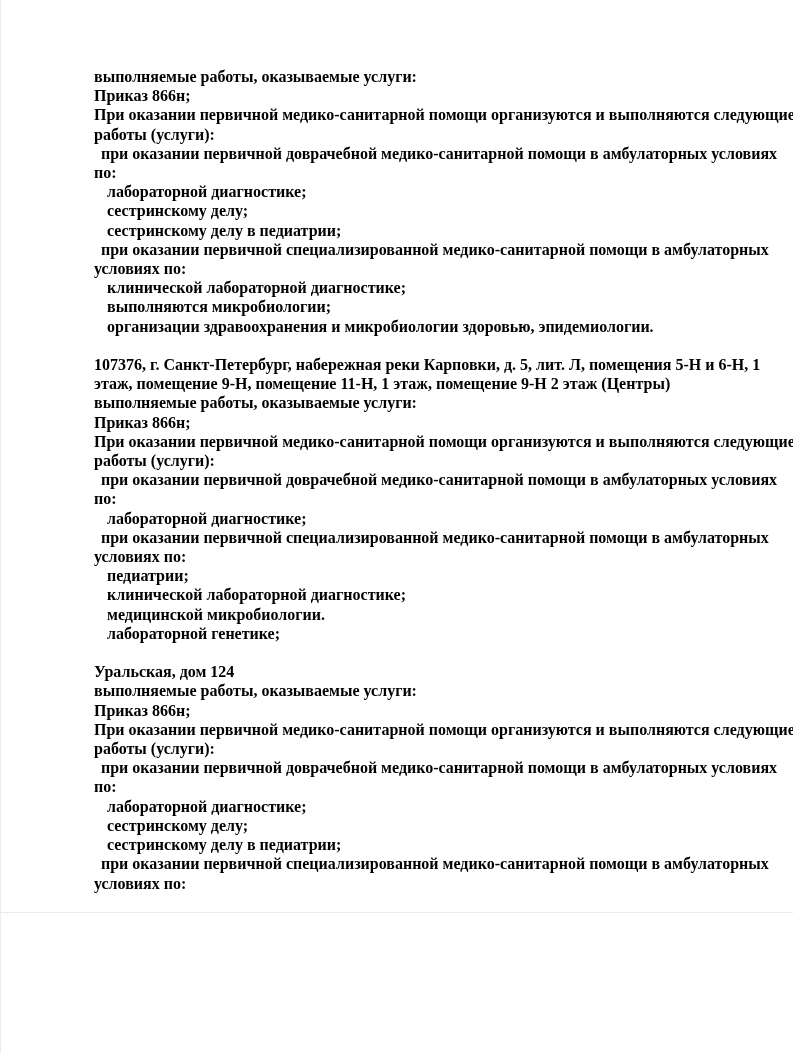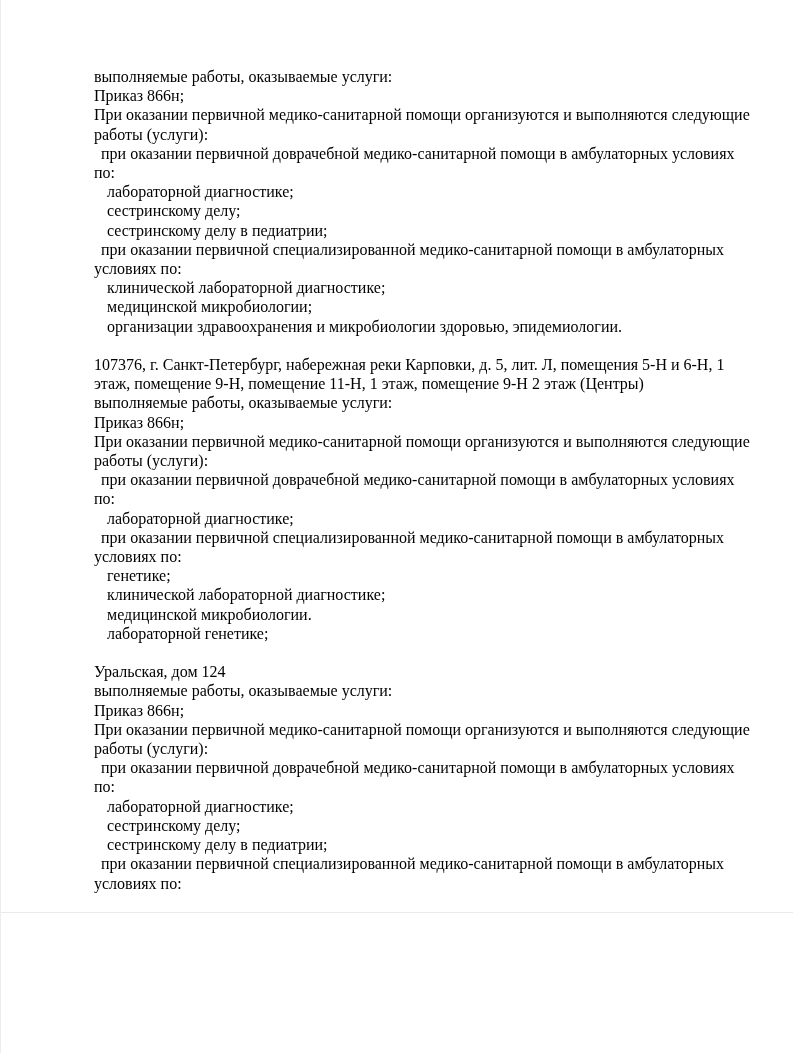--- a/index.html
+++ b/index.html
@@ -15,20 +15,21 @@
     overflow: hidden;
   }
   .page {
     box-sizing: border-box;
     width: 793px;
     height: 1053px;
     padding: 67px 28px 0 93px;
     border-left: 1px solid #ededed;
     background: #ffffff;
     position: relative;
+    font-weight: bold;
   }
   .doc-text {
     font-size: 16px;
     line-height: 19.2px;
   }
   .section {
     margin: 0 0 19.2px 0;
   }
   .line {
     white-space: nowrap;
@@ -55,36 +56,36 @@
         <div class="line indent-0">При оказании первичной медико-санитарной помощи организуются и выполняются следующие</div>
         <div class="line indent-0">работы (услуги):</div>
         <div class="line indent-1">при оказании первичной доврачебной медико-санитарной помощи в амбулаторных условиях</div>
         <div class="line indent-0">по:</div>
         <div class="line indent-2">лабораторной диагностике;</div>
         <div class="line indent-2">сестринскому делу;</div>
         <div class="line indent-2">сестринскому делу в педиатрии;</div>
         <div class="line indent-1">при оказании первичной специализированной медико-санитарной помощи в амбулаторных</div>
         <div class="line indent-0">условиях по:</div>
         <div class="line indent-2">клинической лабораторной диагностике;</div>
-        <div class="line indent-2">медицинской микробиологии;</div>
+        <div class="line indent-2">выполняются микробиологии;</div>
         <div class="line indent-2">организации здравоохранения и микробиологии здоровью, эпидемиологии.</div>
       </div>
       <div class="section">
         <div class="line indent-0">107376, г. Санкт-Петербург, набережная реки Карповки, д. 5, лит. Л, помещения 5-Н и 6-Н, 1</div>
         <div class="line indent-0">этаж, помещение 9-Н, помещение 11-Н, 1 этаж, помещение 9-Н 2 этаж (Центры)</div>
         <div class="line indent-0">выполняемые работы, оказываемые услуги:</div>
         <div class="line indent-0">Приказ 866н;</div>
         <div class="line indent-0">При оказании первичной медико-санитарной помощи организуются и выполняются следующие</div>
         <div class="line indent-0">работы (услуги):</div>
         <div class="line indent-1">при оказании первичной доврачебной медико-санитарной помощи в амбулаторных условиях</div>
         <div class="line indent-0">по:</div>
         <div class="line indent-2">лабораторной диагностике;</div>
         <div class="line indent-1">при оказании первичной специализированной медико-санитарной помощи в амбулаторных</div>
         <div class="line indent-0">условиях по:</div>
-        <div class="line indent-2">генетике;</div>
+        <div class="line indent-2">педиатрии;</div>
         <div class="line indent-2">клинической лабораторной диагностике;</div>
         <div class="line indent-2">медицинской микробиологии.</div>
         <div class="line indent-2">лабораторной генетике;</div>
       </div>
       <div class="section">
         <div class="line indent-0">Уральская, дом 124</div>
         <div class="line indent-0">выполняемые работы, оказываемые услуги:</div>
         <div class="line indent-0">Приказ 866н;</div>
         <div class="line indent-0">При оказании первичной медико-санитарной помощи организуются и выполняются следующие</div>
         <div class="line indent-0">работы (услуги):</div>

